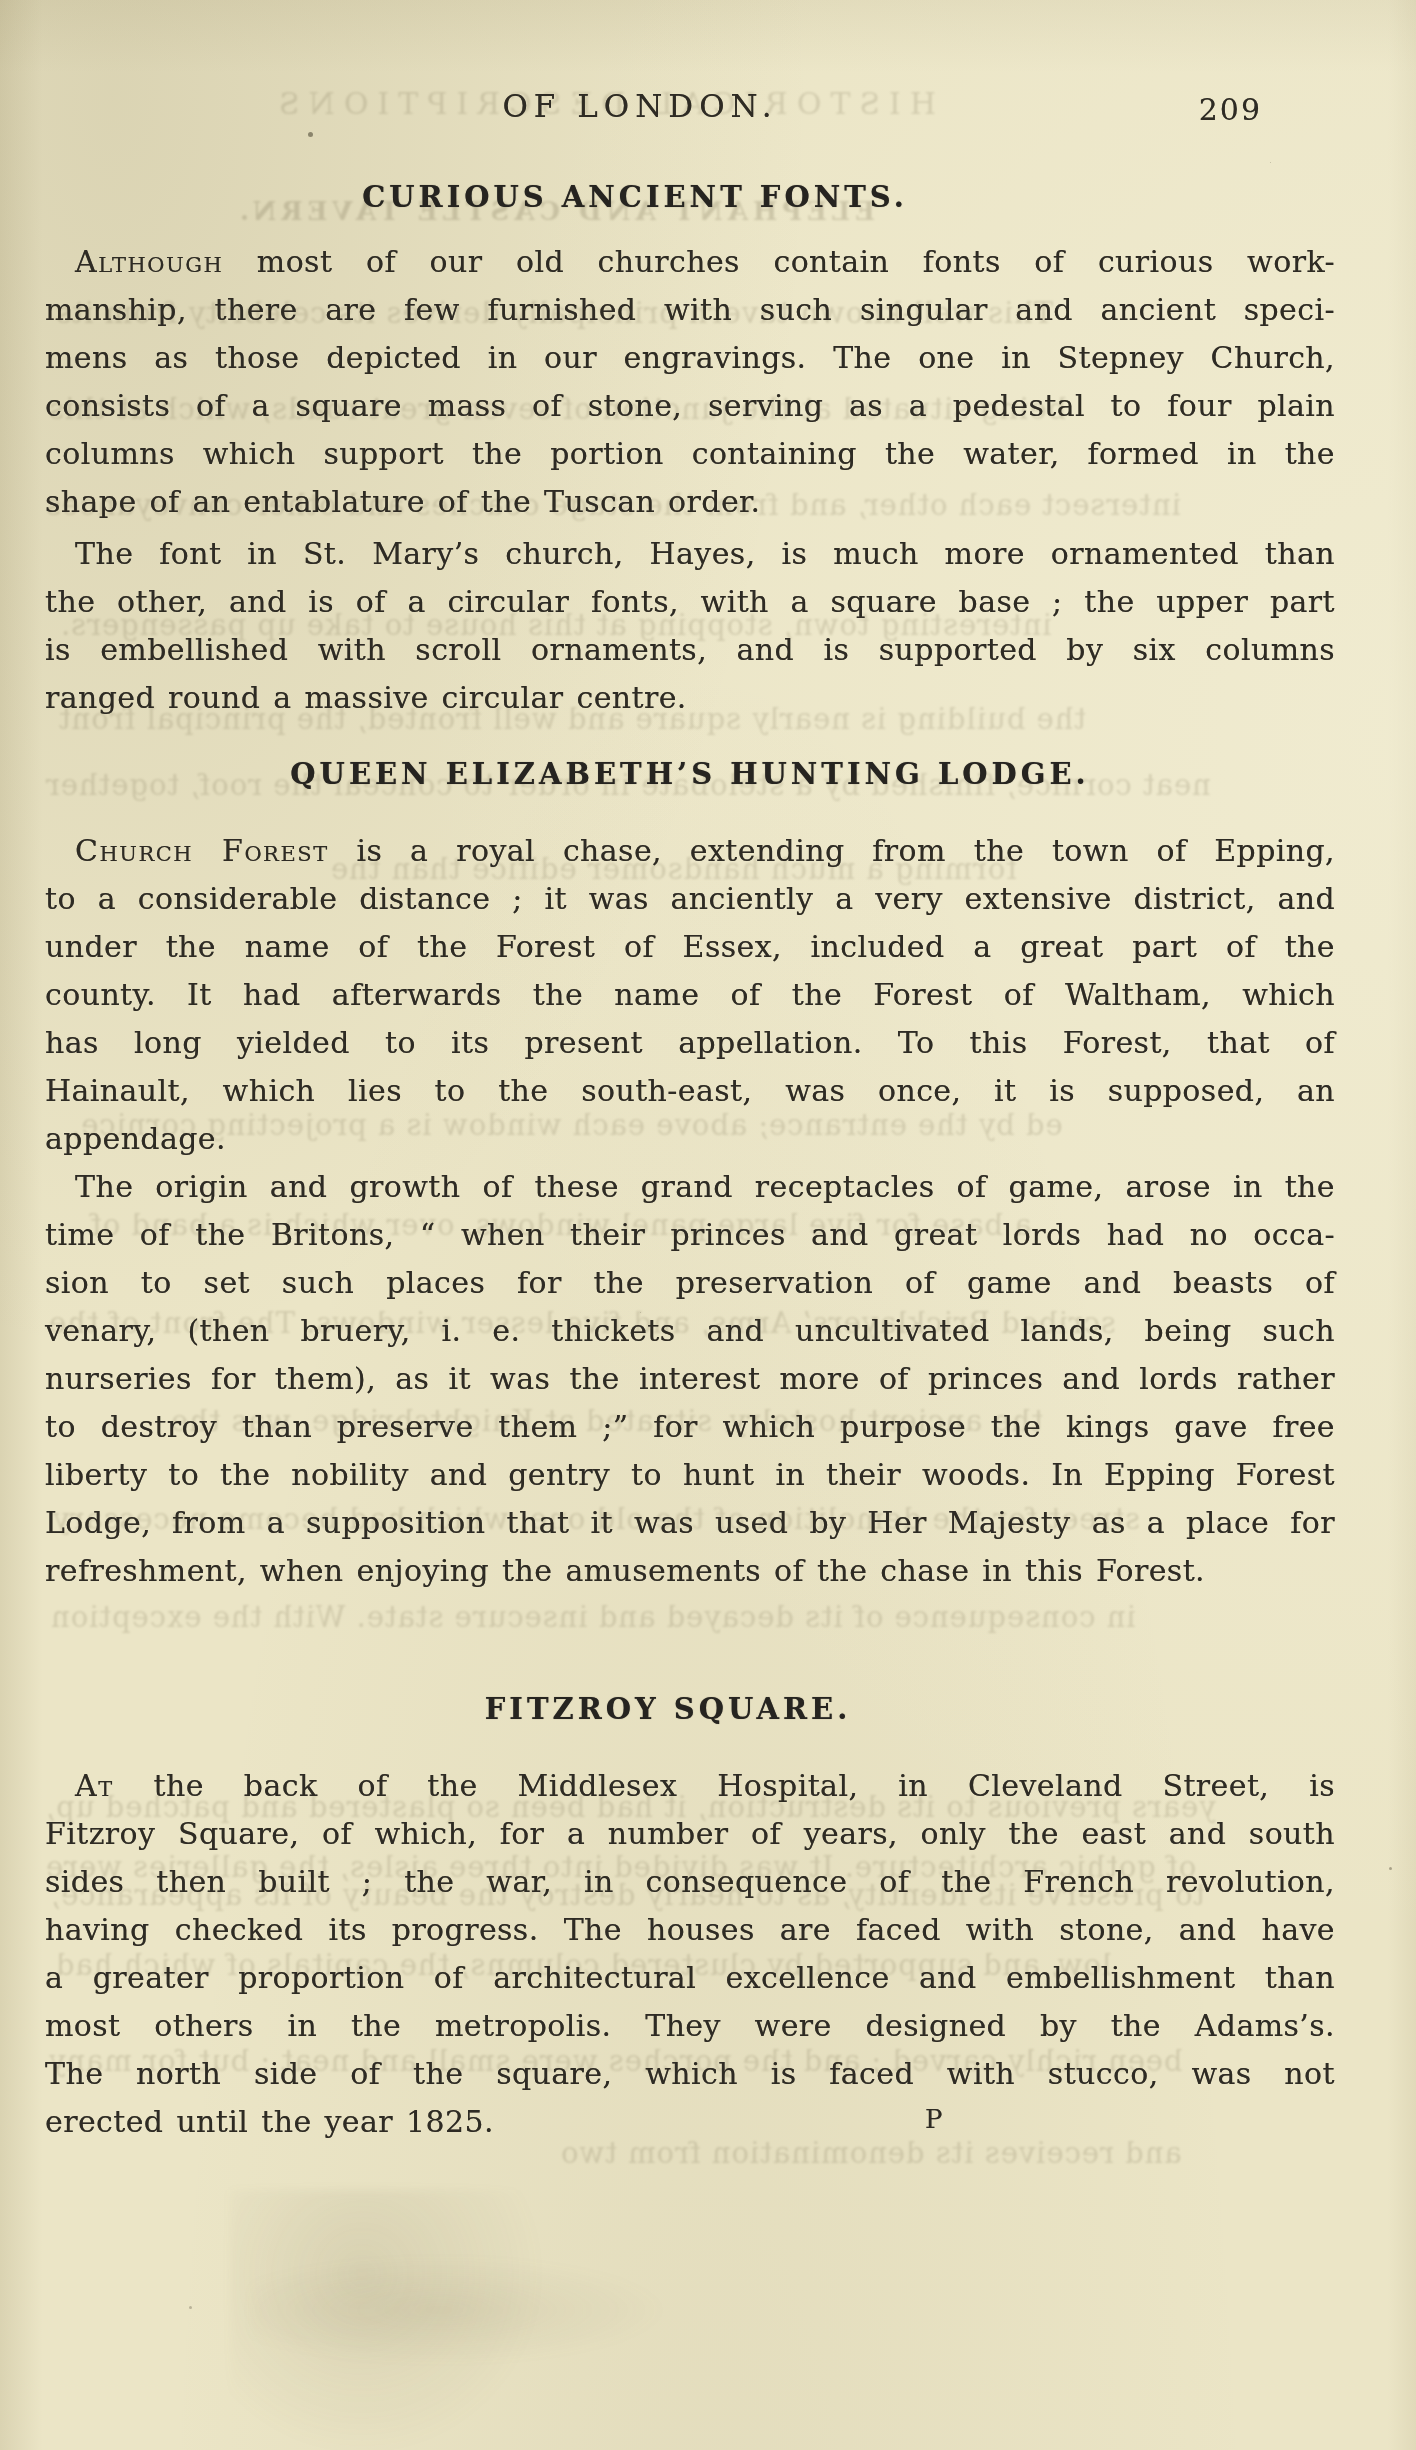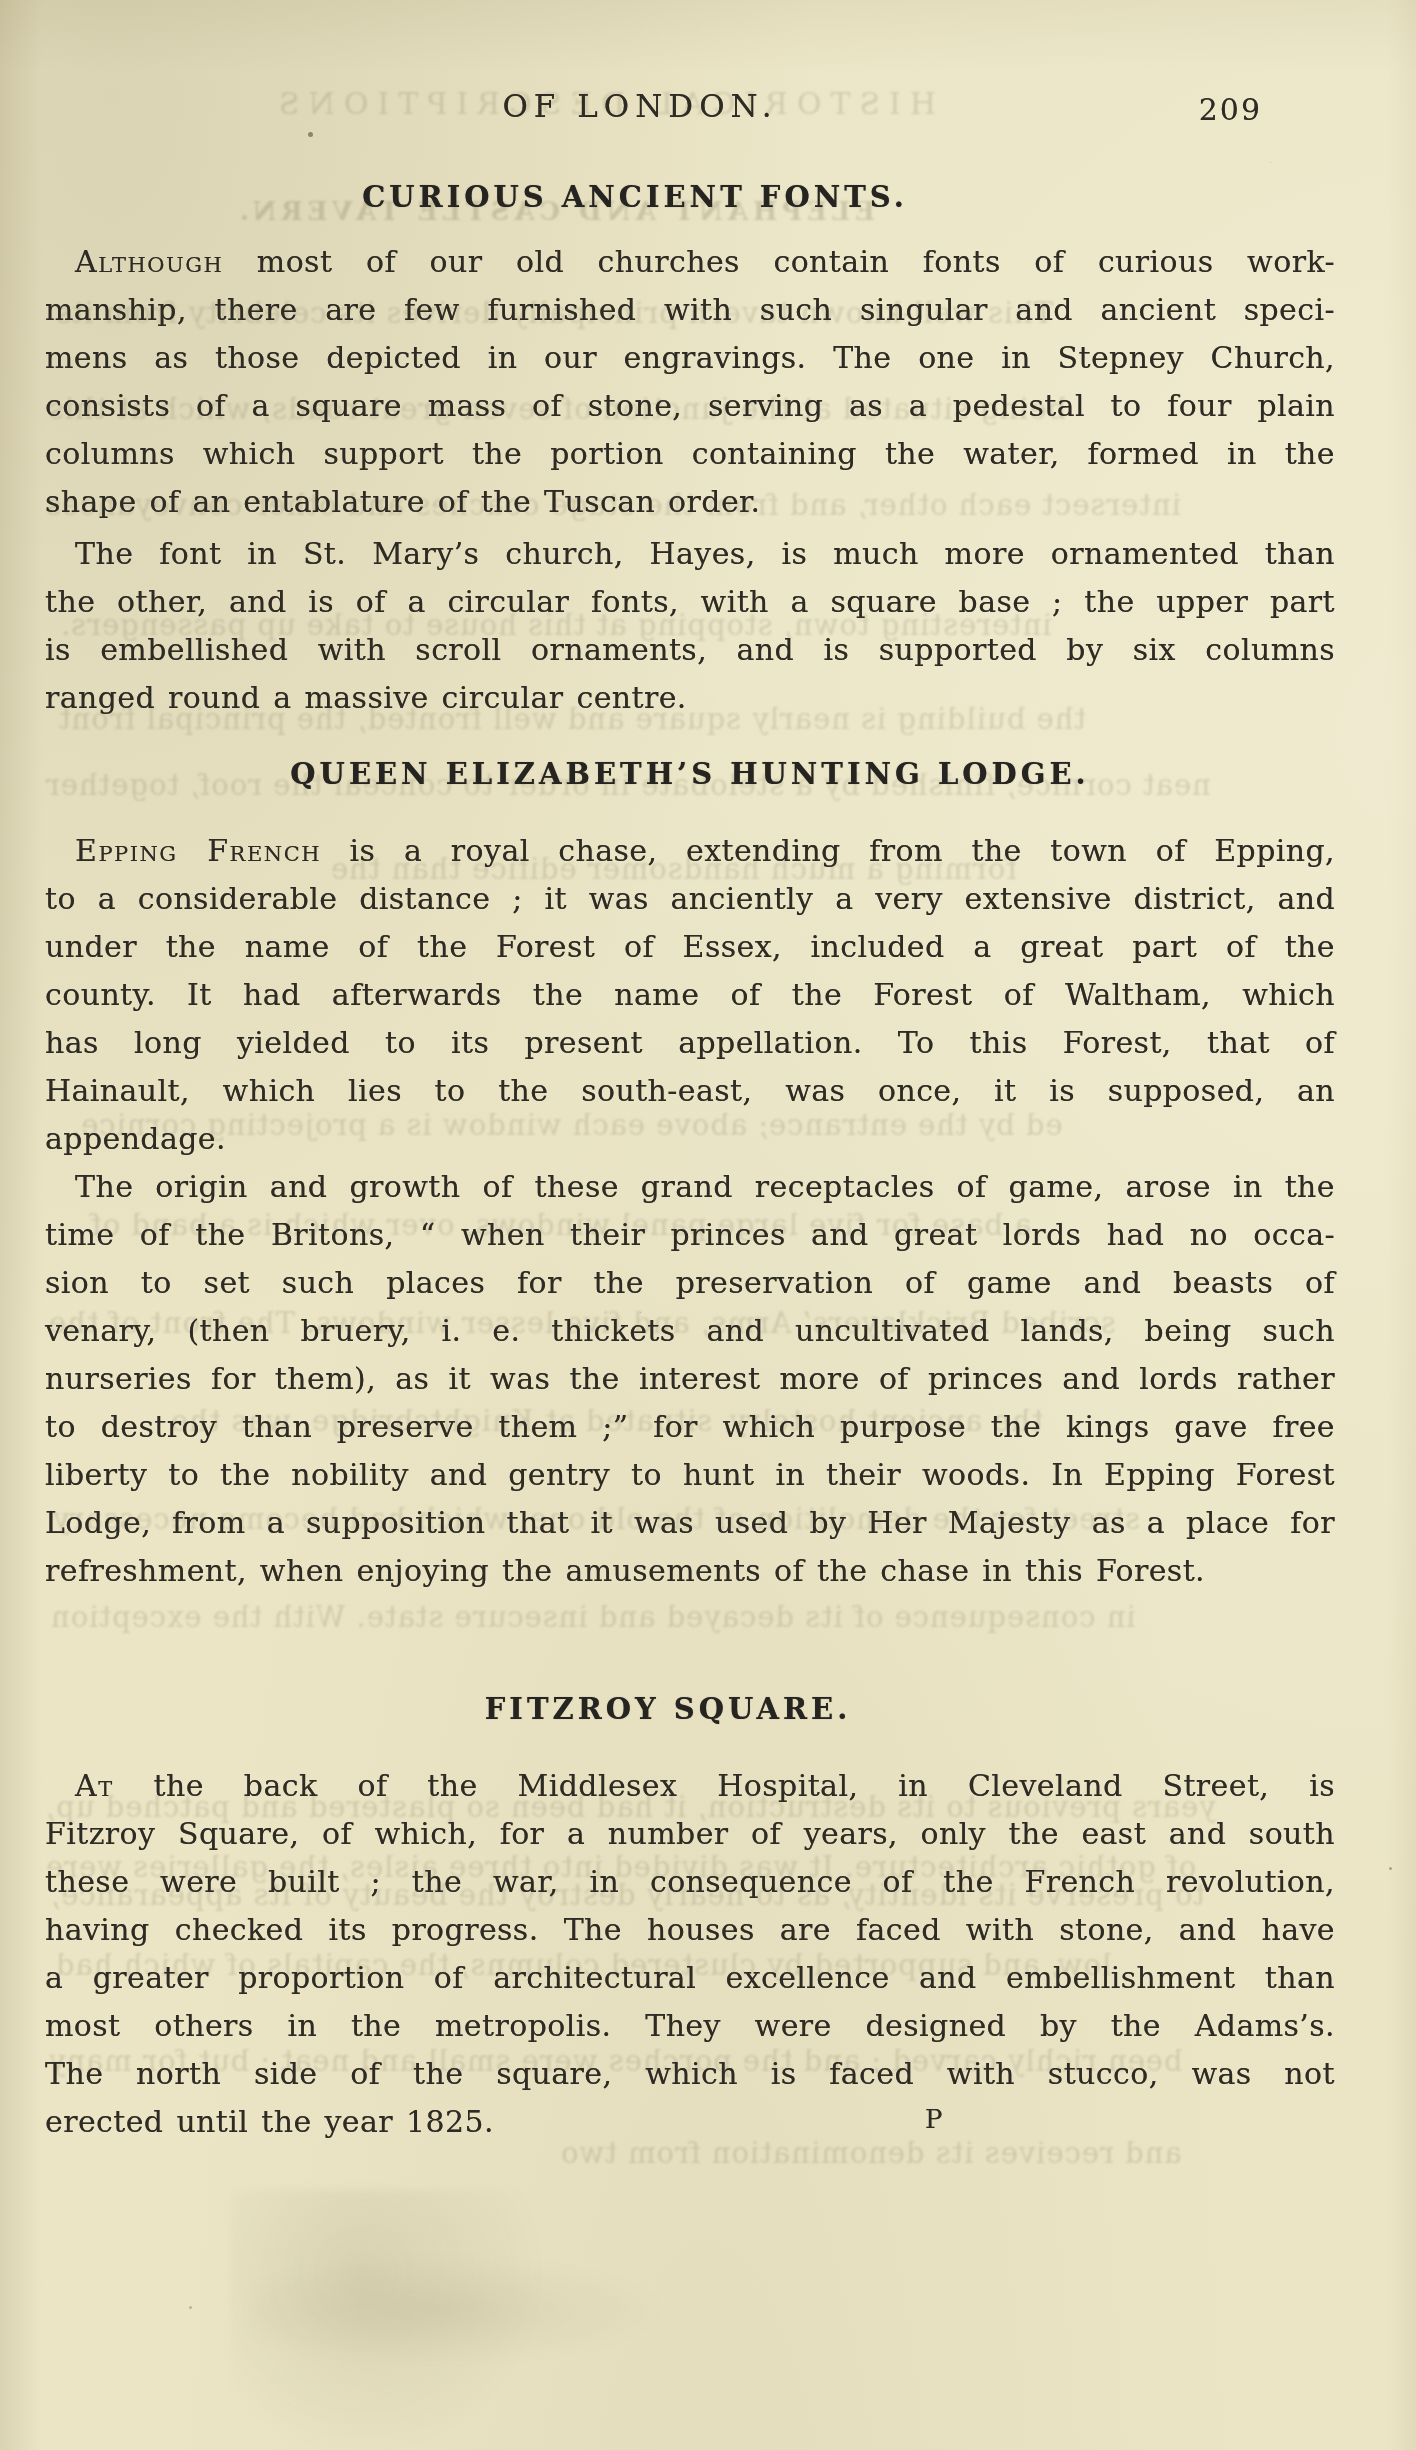--- a/index.html
+++ b/index.html
@@ -113,21 +113,21 @@
   <div class="paragraph p2 ink">
       <div class="line first">The font in St. Mary’s church, Hayes, is much more ornamented than</div>
       <div class="line">the other, and is of a circular fonts, with a square base ; the upper part</div>
       <div class="line">is embellished with scroll ornaments, and is supported by six columns</div>
       <div class="line last">ranged round a massive circular centre.</div>
     </div>
 
   <div class="heading h-queen">QUEEN ELIZABETH’S HUNTING LODGE.</div>
 
   <div class="paragraph p3 ink">
-      <div class="line first"><span class="smallcaps">Epping French</span> is a royal chase, extending from the town of Epping,</div>
+      <div class="line first"><span class="smallcaps">Church Forest</span> is a royal chase, extending from the town of Epping,</div>
       <div class="line">to a considerable distance ; it was anciently a very extensive district, and</div>
       <div class="line">under the name of the Forest of Essex, included a great part of the</div>
       <div class="line">county.  It had afterwards the name of the Forest of Waltham, which</div>
       <div class="line">has long yielded to its present appellation.  To this Forest, that of</div>
       <div class="line">Hainault, which lies to the south-east, was once, it is supposed, an</div>
       <div class="line last">appendage.</div>
     </div>
   <div class="paragraph p4 ink">
       <div class="line first">The origin and growth of these grand receptacles of game, arose in the</div>
       <div class="line">time of the Britons, “ when their princes and great lords had no occa-</div>
@@ -138,21 +138,21 @@
       <div class="line">liberty to the nobility and gentry to hunt in their woods.  In Epping Forest</div>
       <div class="line">Lodge, from a supposition that it was used by Her Majesty as a place for</div>
       <div class="line last">refreshment, when enjoying the amusements of the chase in this Forest.</div>
     </div>
 
   <div class="heading h-fitzroy">FITZROY SQUARE.</div>
 
   <div class="paragraph p5 ink">
       <div class="line first"><span class="smallcaps">At</span> the back of the Middlesex Hospital, in Cleveland Street, is</div>
       <div class="line">Fitzroy Square, of which, for a number of years, only the east and south</div>
-      <div class="line">these were built ;  the war, in consequence of the French revolution,</div>
+      <div class="line">sides then built ;  the war, in consequence of the French revolution,</div>
       <div class="line">having checked its progress.  The houses are faced with stone, and have</div>
       <div class="line">a greater proportion of architectural excellence and embellishment than</div>
       <div class="line">most others in the metropolis.  They were designed by the Adams’s.</div>
       <div class="line">The north side of the square, which is faced with stucco, was not</div>
       <div class="line last">erected until the year 1825.</div>
     </div>
 
   <span class="sig-mark ink">P</span>
 
 </div>

